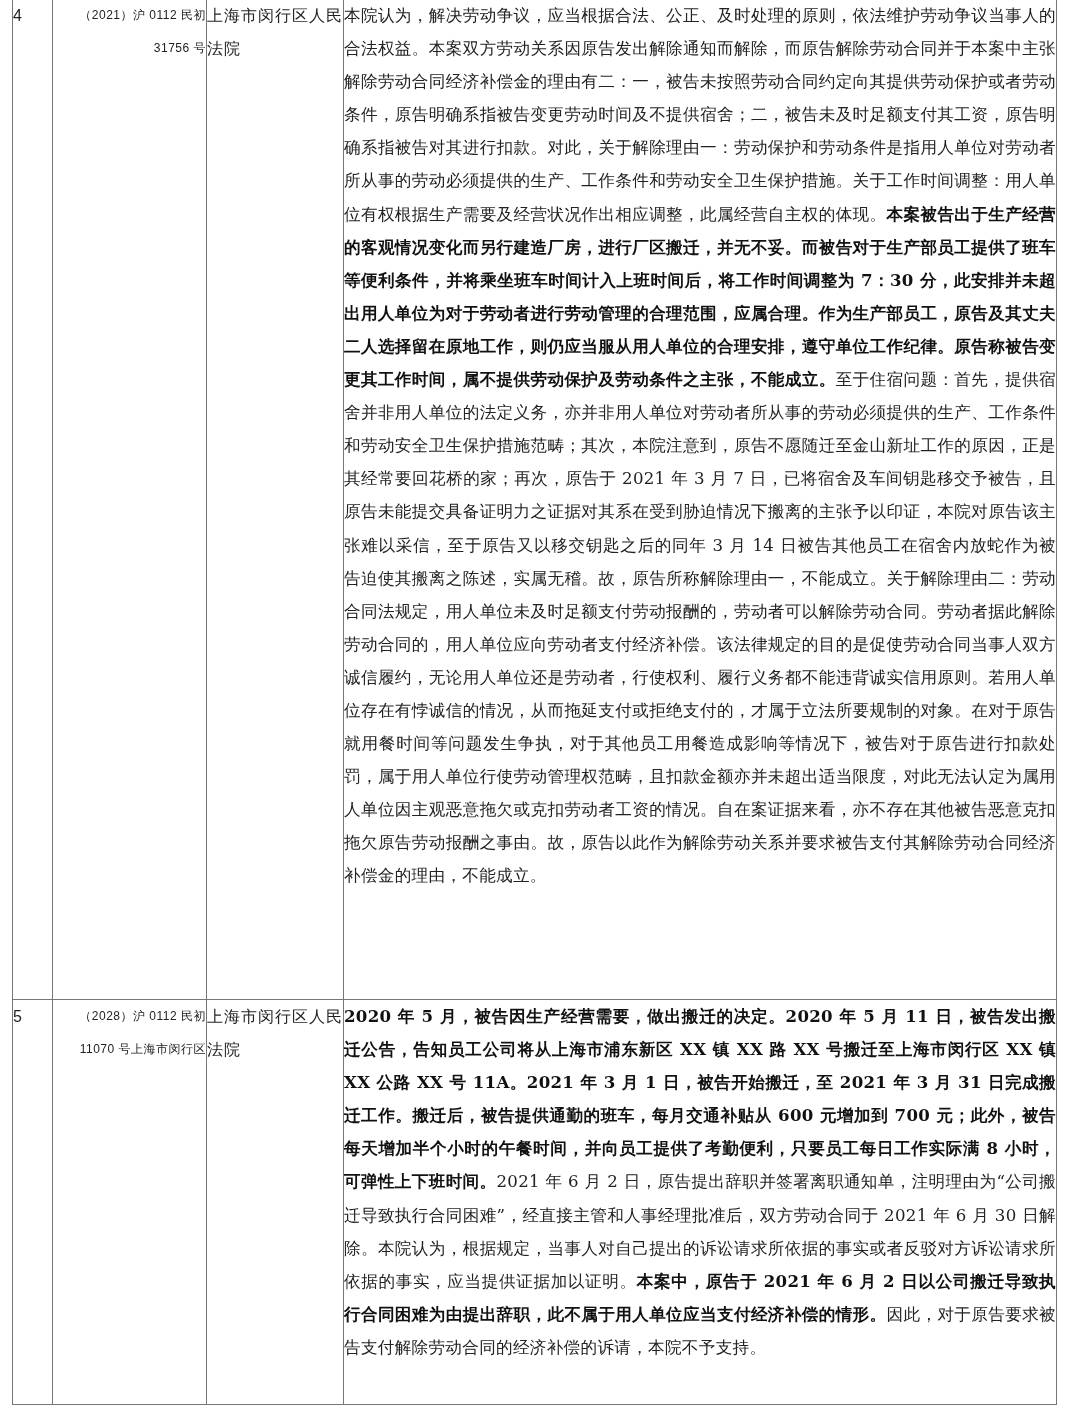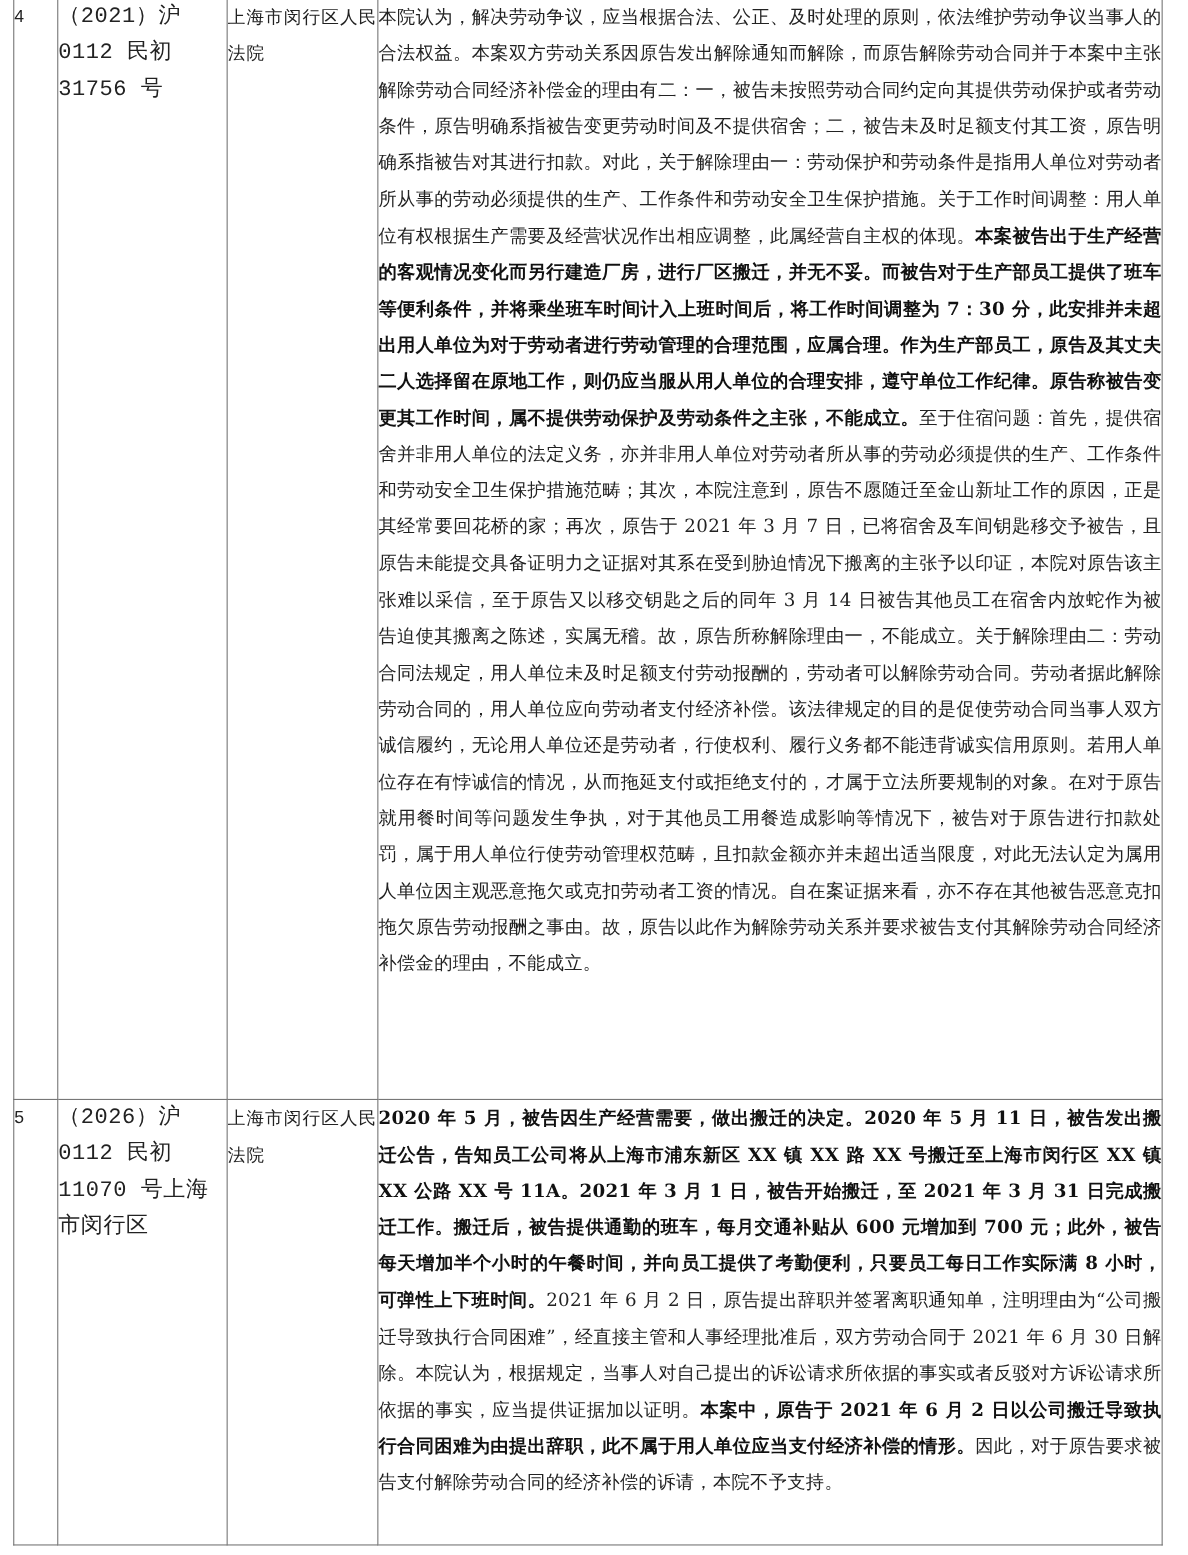--- a/index.html
+++ b/index.html
@@ -5,21 +5,21 @@
   html, body { margin: 0; padding: 0; background: #ffffff; }
   body { width: 1080px; height: 1414px; position: relative; overflow: hidden;
          font-family: "DejaVu Serif", "Liberation Serif", serif; color: #222; }
   table.cases { position: absolute; left: 12px; top: -2px; border-collapse: collapse; width: 1044px; table-layout: fixed; }
   table.cases td { border: 1.5px solid #777; vertical-align: top; padding: 0; }
   col.c-no { width: 40px; }
   col.c-case { width: 154px; }
   col.c-court { width: 137px; }
   col.c-text { width: 713px; }
   .no { font-family: "Liberation Sans", "DejaVu Sans", sans-serif; font-size: 16px; padding: 16px 0 0 12px; line-height: 33px; }
-  .caseno { font-family: Liberation Mono, monospace; font-size: 20px; line-height: 33px; padding: 16px 8px 0 12px; letter-spacing: 0.5px; }
+  .caseno { font-family: Liberation Sans, sans-serif; font-size: 12px; line-height: 33px; padding: 16px 8px 0 12px; letter-spacing: 0.5px; text-align: right; }
   .court { font-size: 16px; line-height: 33px; padding: 16px 4px 0 4px; text-align: left; letter-spacing: 1px; }
   .text { font-size: 16.6px; line-height: 33.1px; padding: 2px 8px 8px 10px; text-align: justify; letter-spacing: 0.3px; margin-left: 30px; }
   .text b { font-weight: bold; color: #111; }
   tr.r4 td { height: 1000px; }
   tr.r5 td { height: 404px; }
 </style>
 </head>
 <body>
 
 <table class="cases">
@@ -33,20 +33,20 @@
       <tr class="r4">
     <td class="no">4</td>
     <td class="caseno">（2021）沪 0112 民初 31756 号</td>
     <td class="court">上海市闵行区人民法院</td>
     <td class="text">
       <span>本院认为，解决劳动争议，应当根据合法、公正、及时处理的原则，依法维护劳动争议当事人的合法权益。本案双方劳动关系因原告发出解除通知而解除，而原告解除劳动合同并于本案中主张解除劳动合同经济补偿金的理由有二：一，被告未按照劳动合同约定向其提供劳动保护或者劳动条件，原告明确系指被告变更劳动时间及不提供宿舍；二，被告未及时足额支付其工资，原告明确系指被告对其进行扣款。对此，关于解除理由一：劳动保护和劳动条件是指用人单位对劳动者所从事的劳动必须提供的生产、工作条件和劳动安全卫生保护措施。关于工作时间调整：用人单位有权根据生产需要及经营状况作出相应调整，此属经营自主权的体现。</span><b>本案被告出于生产经营的客观情况变化而另行建造厂房，进行厂区搬迁，并无不妥。而被告对于生产部员工提供了班车等便利条件，并将乘坐班车时间计入上班时间后，将工作时间调整为 7：30 分，此安排并未超出用人单位为对于劳动者进行劳动管理的合理范围，应属合理。作为生产部员工，原告及其丈夫二人选择留在原地工作，则仍应当服从用人单位的合理安排，遵守单位工作纪律。原告称被告变更其工作时间，属不提供劳动保护及劳动条件之主张，不能成立。</b><span>至于住宿问题：首先，提供宿舍并非用人单位的法定义务，亦并非用人单位对劳动者所从事的劳动必须提供的生产、工作条件和劳动安全卫生保护措施范畴；其次，本院注意到，原告不愿随迁至金山新址工作的原因，正是其经常要回花桥的家；再次，原告于 2021 年 3 月 7 日，已将宿舍及车间钥匙移交予被告，且原告未能提交具备证明力之证据对其系在受到胁迫情况下搬离的主张予以印证，本院对原告该主张难以采信，至于原告又以移交钥匙之后的同年 3 月 14 日被告其他员工在宿舍内放蛇作为被告迫使其搬离之陈述，实属无稽。故，原告所称解除理由一，不能成立。关于解除理由二：劳动合同法规定，用人单位未及时足额支付劳动报酬的，劳动者可以解除劳动合同。劳动者据此解除劳动合同的，用人单位应向劳动者支付经济补偿。该法律规定的目的是促使劳动合同当事人双方诚信履约，无论用人单位还是劳动者，行使权利、履行义务都不能违背诚实信用原则。若用人单位存在有悖诚信的情况，从而拖延支付或拒绝支付的，才属于立法所要规制的对象。在对于原告就用餐时间等问题发生争执，对于其他员工用餐造成影响等情况下，被告对于原告进行扣款处罚，属于用人单位行使劳动管理权范畴，且扣款金额亦并未超出适当限度，对此无法认定为属用人单位因主观恶意拖欠或克扣劳动者工资的情况。自在案证据来看，亦不存在其他被告恶意克扣拖欠原告劳动报酬之事由。故，原告以此作为解除劳动关系并要求被告支付其解除劳动合同经济补偿金的理由，不能成立。</span>
     </td>
   </tr>
   <tr class="r5">
     <td class="no">5</td>
-    <td class="caseno">（2026）沪 0112 民初 11070 号上海市闵行区</td>
+    <td class="caseno">（2028）沪 0112 民初 11070 号上海市闵行区</td>
     <td class="court">上海市闵行区人民法院</td>
     <td class="text">
       <b>2020 年 5 月，被告因生产经营需要，做出搬迁的决定。2020 年 5 月 11 日，被告发出搬迁公告，告知员工公司将从上海市浦东新区 XX 镇 XX 路 XX 号搬迁至上海市闵行区 XX 镇 XX 公路 XX 号 11A。2021 年 3 月 1 日，被告开始搬迁，至 2021 年 3 月 31 日完成搬迁工作。搬迁后，被告提供通勤的班车，每月交通补贴从 600 元增加到 700 元；此外，被告每天增加半个小时的午餐时间，并向员工提供了考勤便利，只要员工每日工作实际满 8 小时，可弹性上下班时间。</b><span>2021 年 6 月 2 日，原告提出辞职并签署离职通知单，注明理由为“公司搬迁导致执行合同困难”，经直接主管和人事经理批准后，双方劳动合同于 2021 年 6 月 30 日解除。本院认为，根据规定，当事人对自己提出的诉讼请求所依据的事实或者反驳对方诉讼请求所依据的事实，应当提供证据加以证明。</span><b>本案中，原告于 2021 年 6 月 2 日以公司搬迁导致执行合同困难为由提出辞职，此不属于用人单位应当支付经济补偿的情形。</b><span>因此，对于原告要求被告支付解除劳动合同的经济补偿的诉请，本院不予支持。</span>
     </td>
   </tr>
 </tbody>
   </table>
 
 </body></html>

